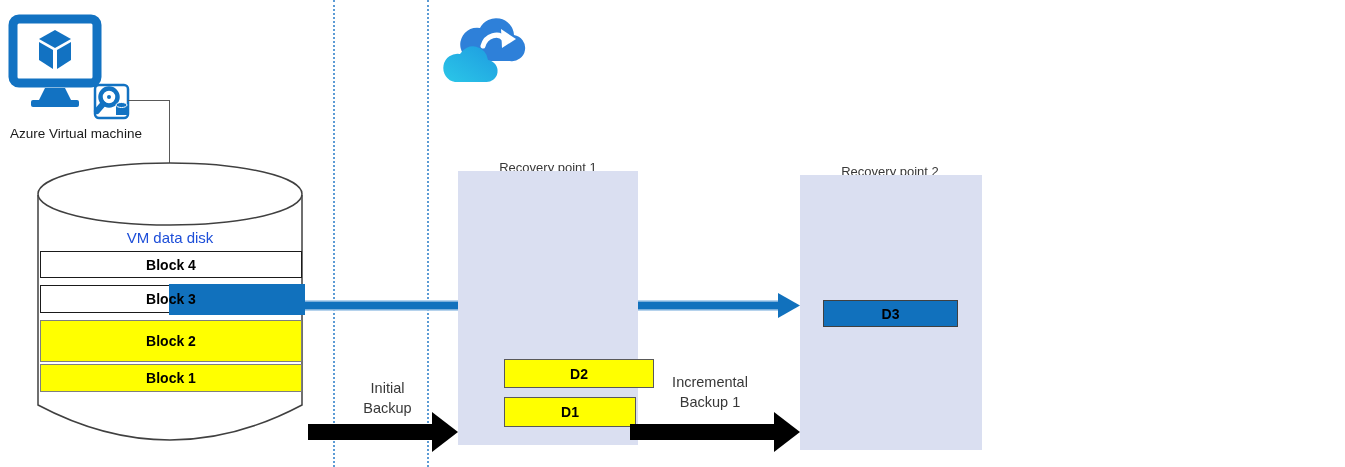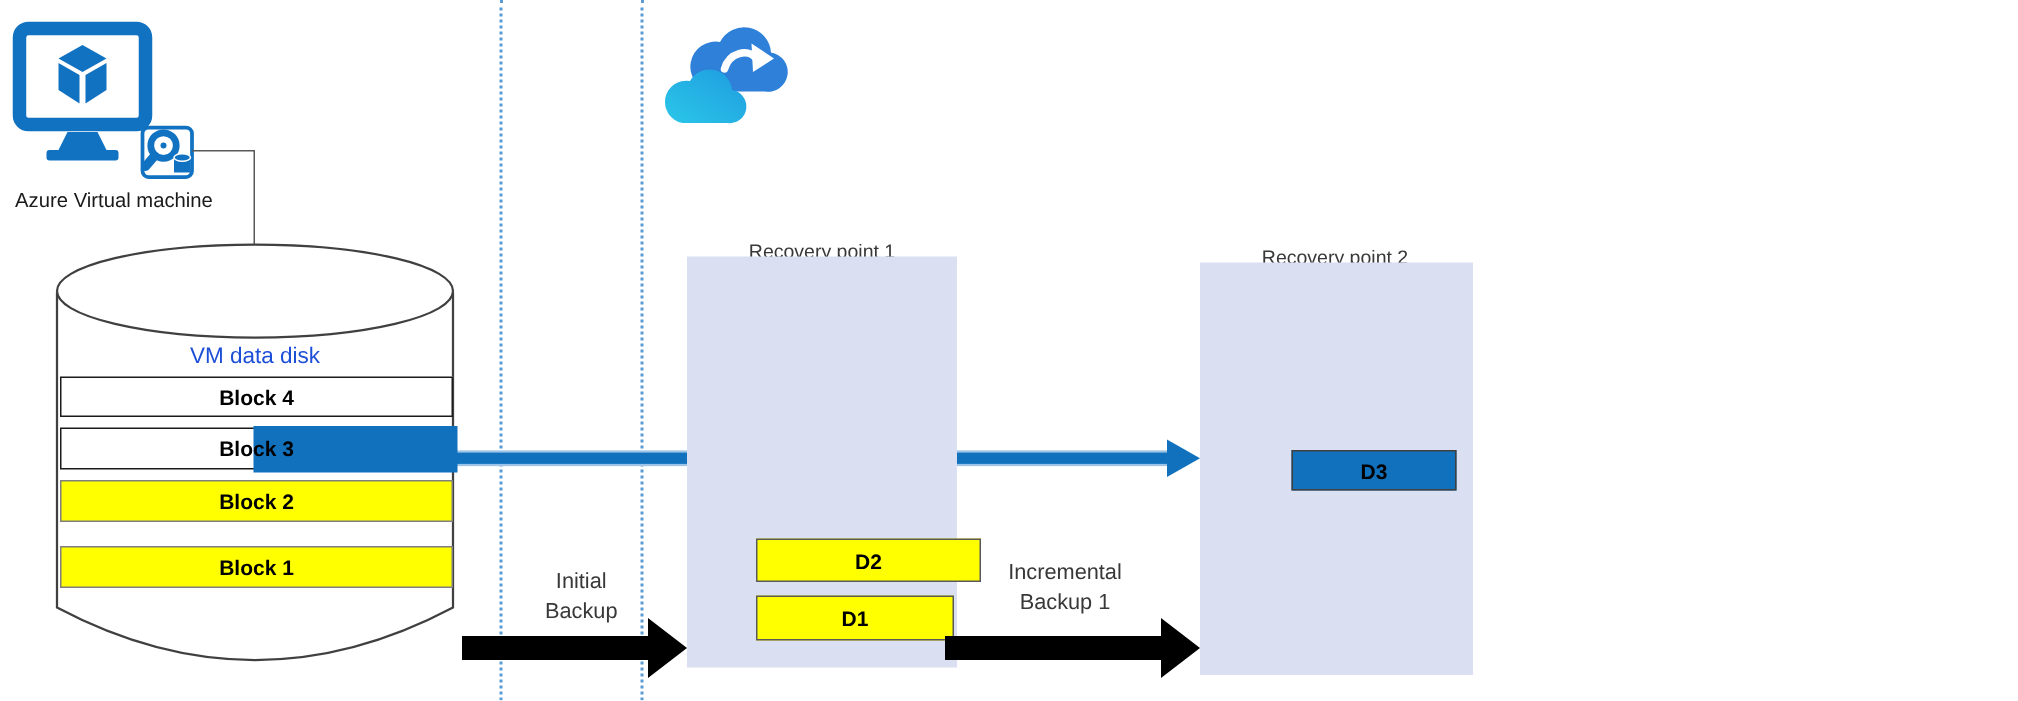--- a/index.html
+++ b/index.html
@@ -92,21 +92,21 @@
   </svg>
   <div class="abs disk-title">VM data disk</div>
 
   <div class="block block-white" style="top:251px;height:27px;">
     <span class="lbl">Block 4</span>
   </div>
   <div class="block block-white" style="top:285px;height:28px;">
     <div class="b3-overlay"></div>
     <span class="lbl">Block 3</span>
   </div>
-  <div class="block block-yellow" style="top:320px;height:28px;">
+  <div class="block block-yellow" style="top:320px;height:42px;">
     <span class="lbl">Block 2</span>
   </div>
   <div class="block block-yellow" style="top:364px;height:28px;">
     <span class="lbl">Block 1</span>
   </div>
 
   <svg class="abs" style="left:303px;top:292px;" width="498" height="27" viewBox="0 0 498 27">
     <rect x="0" y="9" width="477" height="9" fill="var(--blue,#1171BD)" stroke="#9DC3E6" stroke-width="1.5"></rect>
     <polygon points="475,1 497,13.5 475,26" fill="var(--blue,#1171BD)"></polygon>
   </svg>
@@ -115,21 +115,21 @@
   <div class="panel" style="left:458px;top:171px;width:180px;height:274px;"></div>
   <div class="dblock dblock-yellow" style="left:470px;top:359px;width:150px;height:29px;">
     <span>D2</span>
   </div>
   <div class="dblock dblock-yellow" style="left:470px;top:397px;width:132px;height:30px;">
     <span>D1</span>
   </div>
 
   <div class="abs rp-title" style="left:799px;top:152px;">Recovery point 2</div>
   <div class="panel" style="left:800px;top:175px;width:182px;height:275px;"></div>
-  <div class="dblock dblock-blue" style="left:823px;top:300px;width:110px;height:27px;margin-left:38px;">
+  <div class="dblock dblock-blue" style="left:823px;top:300px;width:135px;height:27px;">
     <span>D3</span>
   </div>
 
   <div class="abs flow-label" style="left:330px;top:378px;width:115px;">
     <span>Initial</span>
     <span>Backup</span>
   </div>
   <svg class="abs" style="left:308px;top:412px;" width="150" height="40" viewBox="0 0 150 40">
     <rect x="0" y="12" width="126" height="16" fill="var(--arrow-black,#000)"></rect>
     <polygon points="124,0 150,20 124,40" fill="var(--arrow-black,#000)"></polygon>

